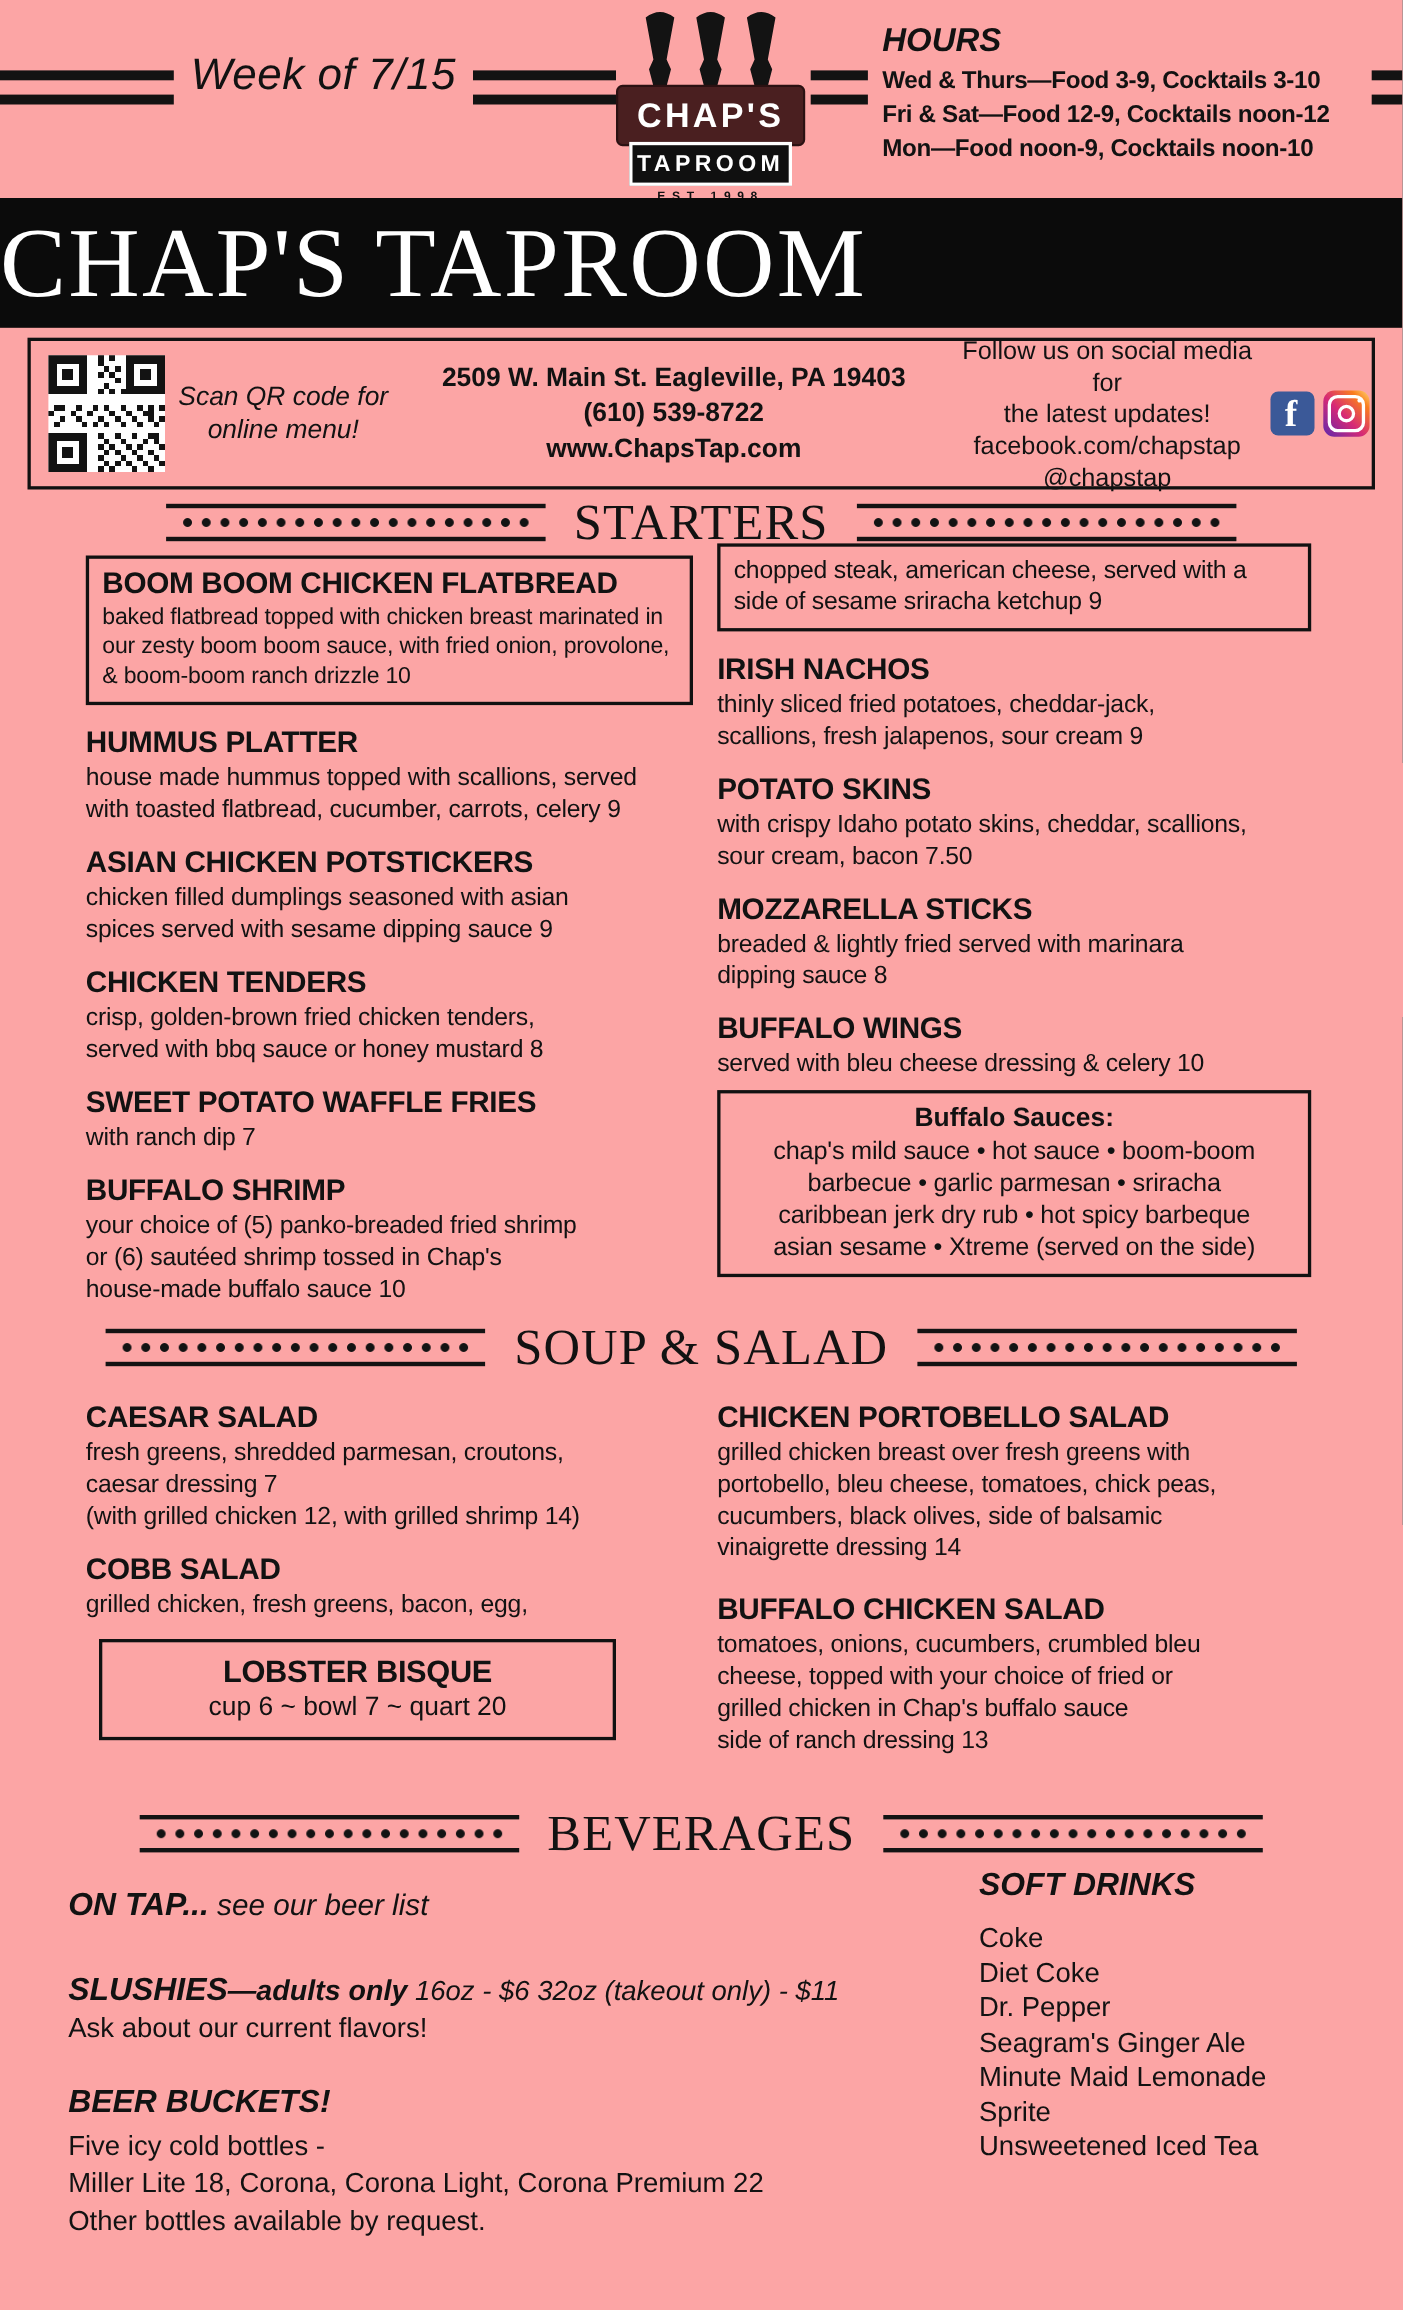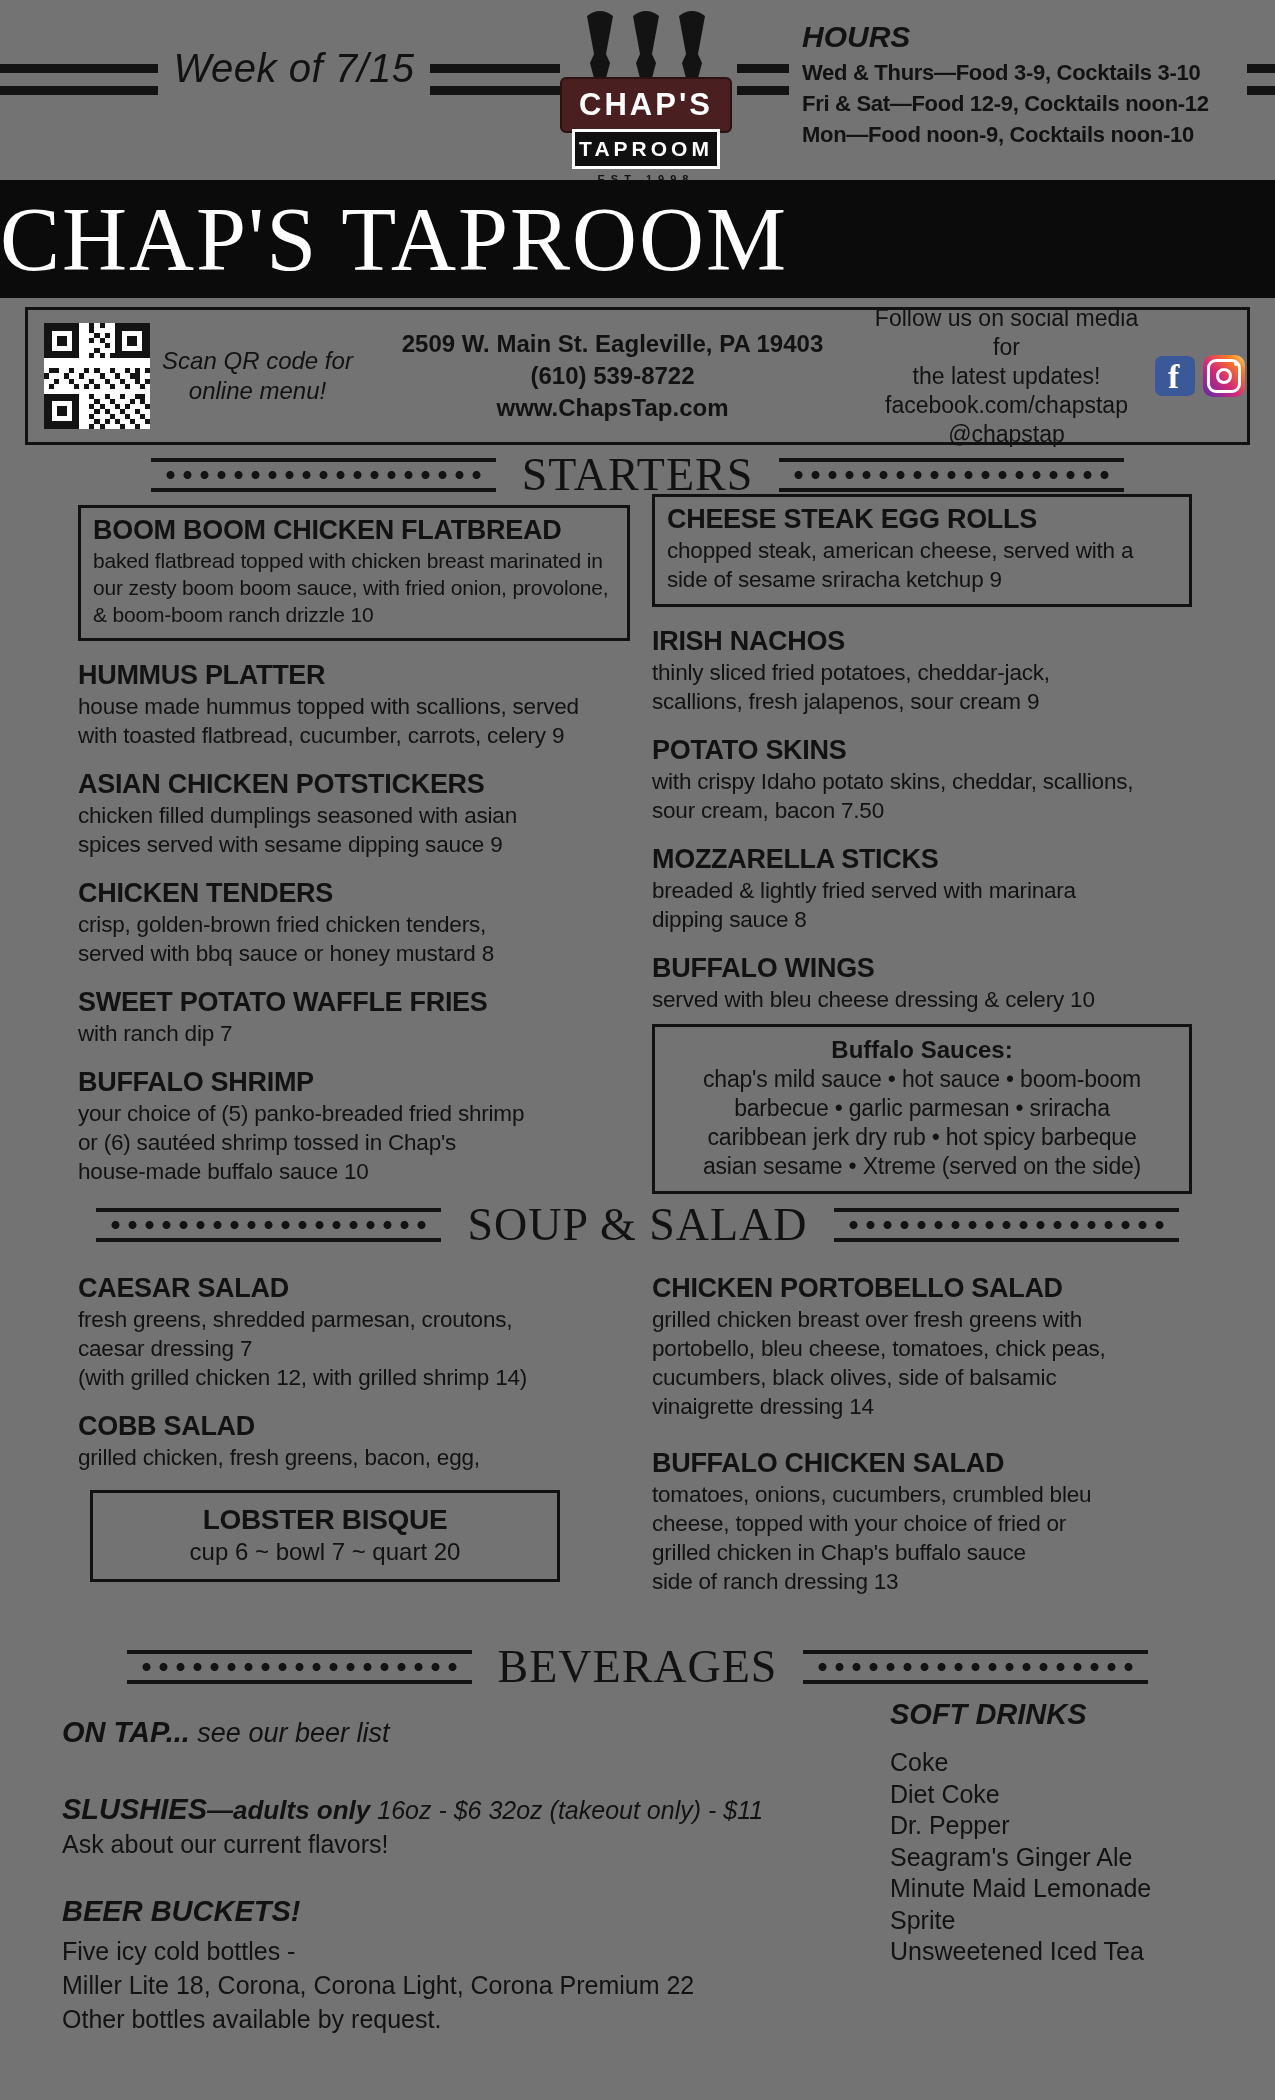--- a/index.html
+++ b/index.html
@@ -1,19 +1,19 @@
 <!DOCTYPE html>
 <html><head>
 <meta charset="utf-8">
 <style>
   * { margin:0; padding:0; box-sizing:border-box; }
   html,body { background:#888; }
   .page {
     position:relative; width:1275px; height:2100px; margin:0 auto;
-    background:#737373; color:#121212;
+    background:#fca5a5; color:#121212;
     font-family:"Liberation Sans", sans-serif; overflow:hidden;
   }
   
   .dbars { position:absolute; display:flex; flex-direction:column; gap:13px; }
   .dbars .bar { height:9px; background:#131313; }
   .week { position:absolute; left:158px; top:46px; width:272px; text-align:center;
           font-style:italic; font-size:40px; letter-spacing:0.5px; white-space:nowrap; }
   .hours { position:absolute; left:802px; top:20px; width:450px; }
   .hours-title { font-style:italic; font-weight:700; font-size:30px; margin-bottom:3px; }
   .hours-lines div { font-weight:700; font-size:22px; line-height:31px; letter-spacing:-0.3px; white-space:nowrap; }
@@ -307,21 +307,20 @@
       <div class="ds">
           <div>your choice of (5) panko-breaded fried shrimp</div>
           <div>or (6) sautéed shrimp tossed in Chap's</div>
           <div>house-made buffalo sauce 10</div>
         </div>
     </div>
   </div>
 
   <div class="col" id="st-right">
     <div class="item boxed">
-      <div class="nm">CHEESE STEAK EGG ROLLS</div>
       <div class="ds">
           <div>chopped steak, american cheese, served with a</div>
           <div>side of sesame sriracha ketchup 9</div>
         </div>
     </div>
     <div class="item">
       <div class="nm">IRISH NACHOS</div>
       <div class="ds">
           <div>thinly sliced fried potatoes, cheddar-jack,</div>
           <div>scallions, fresh jalapenos, sour cream 9</div>

